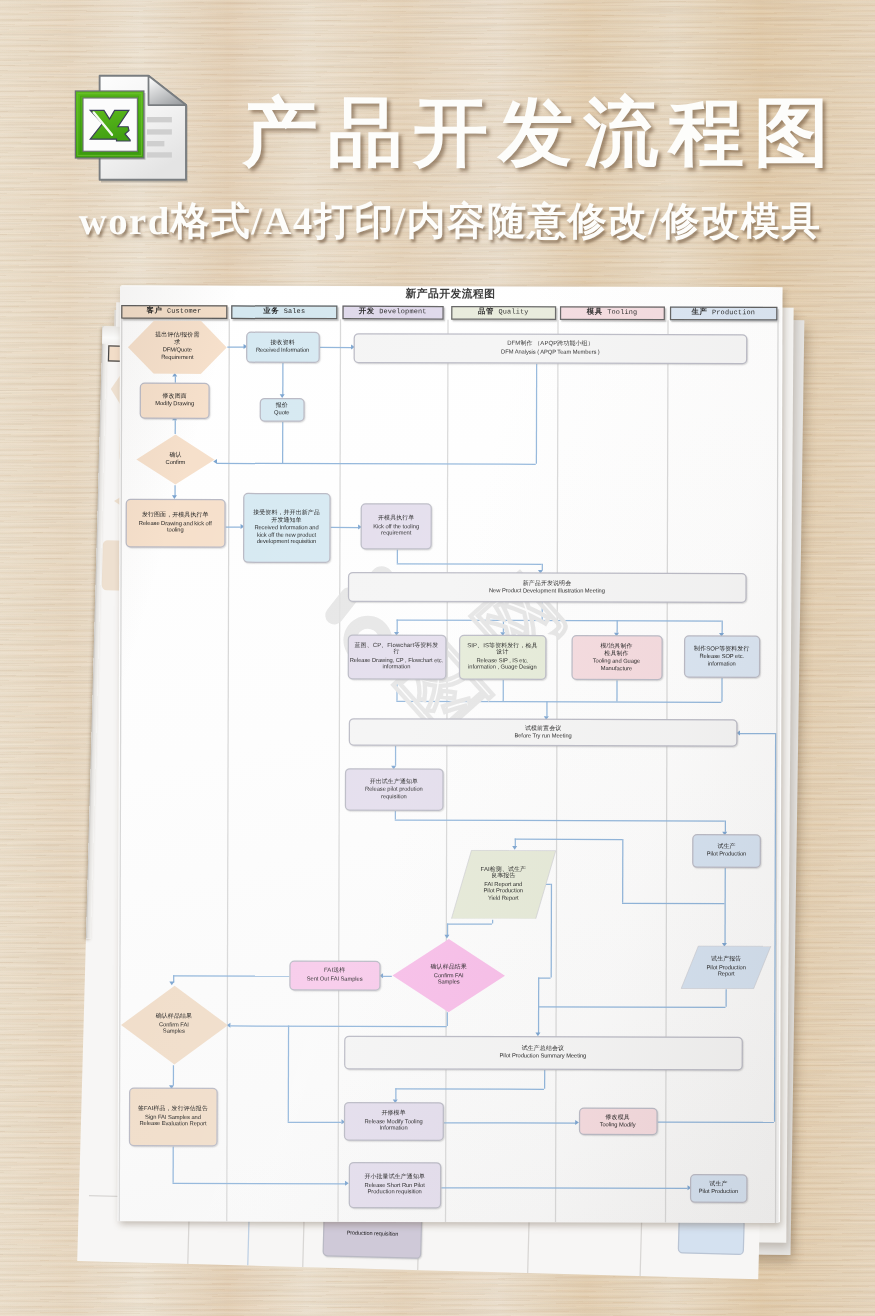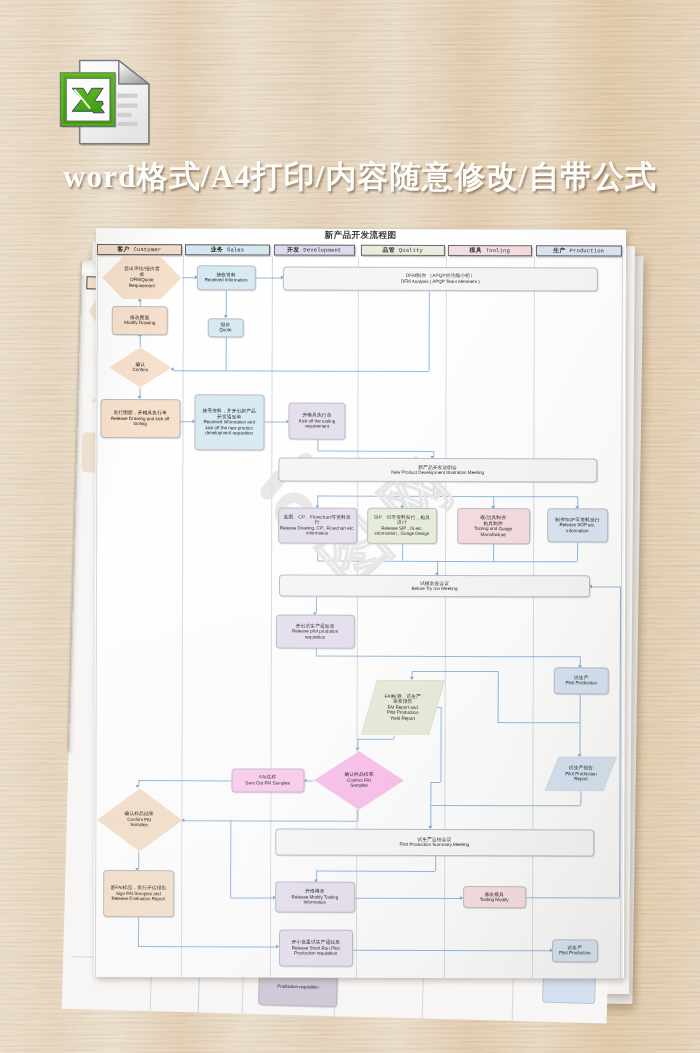--- a/index.html
+++ b/index.html
@@ -174,21 +174,22 @@
     <rect x="62.2" y="74.7" width="50.9" height="49.8" fill="none" stroke="#6fc02f" stroke-width="0.7" opacity="0.85"></rect>
     <rect x="64.6" y="76.9" width="46.2" height="45.5" fill="none" stroke="#2f7f10" stroke-width="0.6" opacity="0.5"></rect>
     <rect x="66.4" y="78.4" width="43.5" height="42.6" fill="#fcfcfc" stroke="#6b6e73" stroke-width="0.9"></rect>
 
     <path d="M72.2 88.3 H83.2 L87.6 95.2 L91.7 88.3 H103.1
              L94.3 101.4 H102.5 L103.2 104.4 L100.0 107.2 L104.1 112.0
              V112.8 H93.2 V111.3 H72.2 L82.0 98.8 Z" fill="url(#greenx)" stroke="#3a3f58" stroke-width="0.95" stroke-linejoin="miter"></path>
     <path d="M75.0 90.0 L89.6 107.8" stroke="#f7fdf3" stroke-width="1.9" opacity="0.98" stroke-linecap="round" fill="none"></path>
   </svg>
 
-  <div class="hdr-sub">word格式/A4打印/内容随意修改/自带公式</div>
+  <div class="hdr-title">产品开发流程图</div>
+  <div class="hdr-sub">word格式/A4打印/内容随意修改/修改模具</div>
 
   <div class="sheetwrap">
     <div class="sheet s3"></div>
     <div class="sheet s2"></div>
     <div class="backdoc">
       <div class="bh" style="left:4.5px;top:15px;width:88px;height:11px;"></div>
       <div class="bl" style="left:8px;top:28px;width:80px;height:44px;
            clip-path:polygon(18% 0,82% 0,100% 50%,82% 100%,18% 100%,0 50%);"></div>
       <div class="bl" style="left:16px;top:78px;width:58px;height:30px;border-radius:4px;"></div>
       <div class="bl" style="left:13px;top:119px;width:64px;height:41px;

